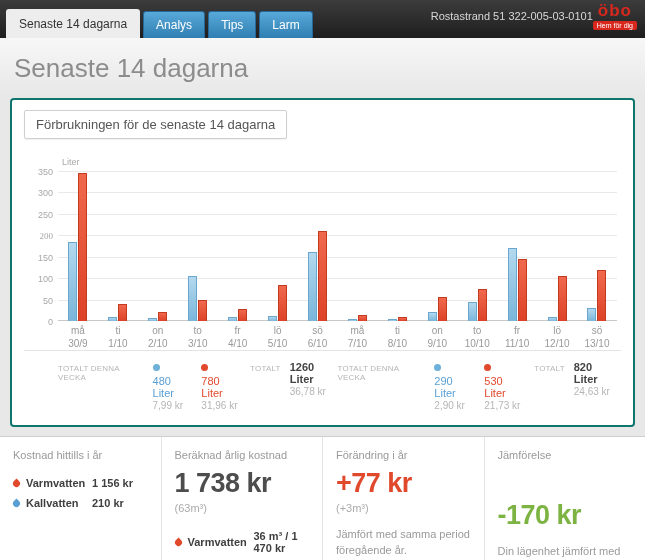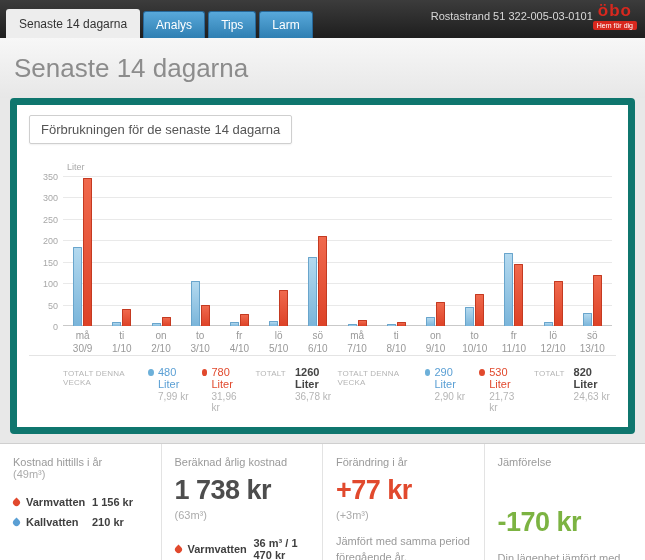--- a/index.html
+++ b/index.html
@@ -16,21 +16,21 @@
   .address { color: #d8d8d8; font-size: 11px; }
   .logo-block { display: flex; flex-direction: column; align-items: center; line-height: 1; }
   .logo-text { color: #d8281e; font-weight: bold; font-size: 17px; letter-spacing: 1px; }
   .logo-tagline { background: #d8281e; color: #fff; font-size: 7px; padding: 1px 4px; border-radius: 2px; margin-top: 2px; white-space: nowrap; }
 
   
   .page-title-section { background: linear-gradient(#f7f7f7, #e7e7e7); padding: 15px 14px 14px; }
   .page-title { font-size: 26px; font-weight: normal; color: #8c8c8c; }
 
   
-  .chart-panel { margin: 0 10px; background: #fff; border: 7px solid #0f766e; border-radius: 4px; padding: 10px 12px 10px; }
+  .chart-panel { margin: 0 10px; background: #fff; border: 2px solid #0f766e; border-radius: 4px; padding: 10px 12px 10px; }
   .chart-title-box { display: inline-block; border: 1px solid #cfcfcf; border-radius: 2px; background: #fff; box-shadow: 0 1px 2px rgba(0,0,0,.06); padding: 6px 11px; font-size: 13px; color: #555; }
 
   .chart-area { position: relative; margin-top: 32px; padding-left: 34px; }
   .plot-grid { position: absolute; top: 0; left: 34px; right: 4px; height: 150px; border-bottom: 1px solid #c9c9c9; }
   .gridline { position: absolute; left: 0; right: 0; height: 1px; background: #e9e9e9; }
   .ytick { position: absolute; left: -30px; width: 25px; text-align: right; font-size: 9px; color: #a8a8a8; }
   .y-axis-title { position: absolute; top: -14px; left: 4px; font-size: 9px; color: #a8a8a8; }
 
   .weeks { display: flex; position: relative; padding-right: 4px; }
   .week { flex: 1; display: flex; justify-content: space-around; }
@@ -41,21 +41,21 @@
   .bar--hot { background: linear-gradient(#f0694d, #dd4227); border: 1px solid #c43a21; border-bottom: none; }
   .x-label { font-size: 10px; color: #999; text-align: center; line-height: 1.25; margin-top: 4px; }
 
   
   .summaries { display: flex; margin-top: 0; border-top: 1px solid #e4e4e4; padding: 10px 4px 4px 34px; }
   .summary { flex: 1; display: flex; align-items: flex-start; justify-content: center; gap: 9px; }
   .summary-label { font-size: 8px; color: #b5b5b5; padding-top: 3px; letter-spacing: .2px; }
   .legend-dot { width: 7px; height: 7px; border-radius: 50%; display: inline-block; margin-top: 3px; }
   .legend-dot--cold { background: #6db0d9; }
   .legend-dot--hot { background: #e1492d; }
-  .sum-item { display: flex; gap: 4px; }
+  .sum-item { display: flex; gap: 4px; flex-direction: column; }
   .sum-col { display: flex; flex-direction: column; }
   .sum-liters { font-size: 11px; }
   .sum-liters--cold { color: #5a9fd4; }
   .sum-liters--hot { color: #e1492d; }
   .sum-liters--total { color: #444; font-weight: bold; }
   .sum-cost { font-size: 10px; color: #b5b5b5; margin-top: 1px; }
 
   
   .stats { display: flex; background: #fff; border-top: 1px solid #cfcfcf; border-bottom: 1px solid #cfcfcf; margin-top: 9px; height: 153px; }
   .stat { flex: 1; padding: 12px 13px; border-right: 1px solid #e3e3e3; }
@@ -104,21 +104,21 @@
     <div class="plot-grid">
       <div class="y-axis-title">Liter</div>
     <div class="ytick" style="top: 146px;">0</div>
         <div class="gridline" style="top: 128.571px;"></div>
         <div class="ytick" style="top: 124.571px;">50</div>
         <div class="gridline" style="top: 107.143px;"></div>
         <div class="ytick" style="top: 103.143px;">100</div>
         <div class="gridline" style="top: 85.7143px;"></div>
         <div class="ytick" style="top: 81.7143px;">150</div>
         <div class="gridline" style="top: 64.2857px;"></div>
-        <div class="ytick" style="top: 60.2857px;">200</div>
+        <div class="ytick" style="top: 60.2857px; font-family: Liberation Serif, serif;">200</div>
         <div class="gridline" style="top: 42.8571px;"></div>
         <div class="ytick" style="top: 38.8571px;">250</div>
         <div class="gridline" style="top: 21.4286px;"></div>
         <div class="ytick" style="top: 17.4286px;">300</div>
         <div class="gridline" style="top: 0px;"></div>
         <div class="ytick" style="top: -4px;">350</div>
       </div>
     <div class="weeks">
       <div class="week">
           <div class="bar-group">
@@ -314,21 +314,20 @@
         <span class="sum-cost">24,63 kr</span>
       </span>
     </div>
   </div>
 </div>
 
 <div class="stats">
 
   <div class="stat">
     <div class="stat-title">Kostnad hittills i år</div>
-    <div class="stat-sub">(49m³)</div>
     <div class="stat-rows">
       <div class="stat-row">
         <span class="droplet droplet--hot"></span>
         <span class="stat-row-label">Varmvatten</span>
         <span class="stat-row-value">1 156 kr</span>
       </div>
       <div class="stat-row">
         <span class="droplet droplet--cold"></span>
         <span class="stat-row-label">Kallvatten</span>
         <span class="stat-row-value">210 kr</span>

